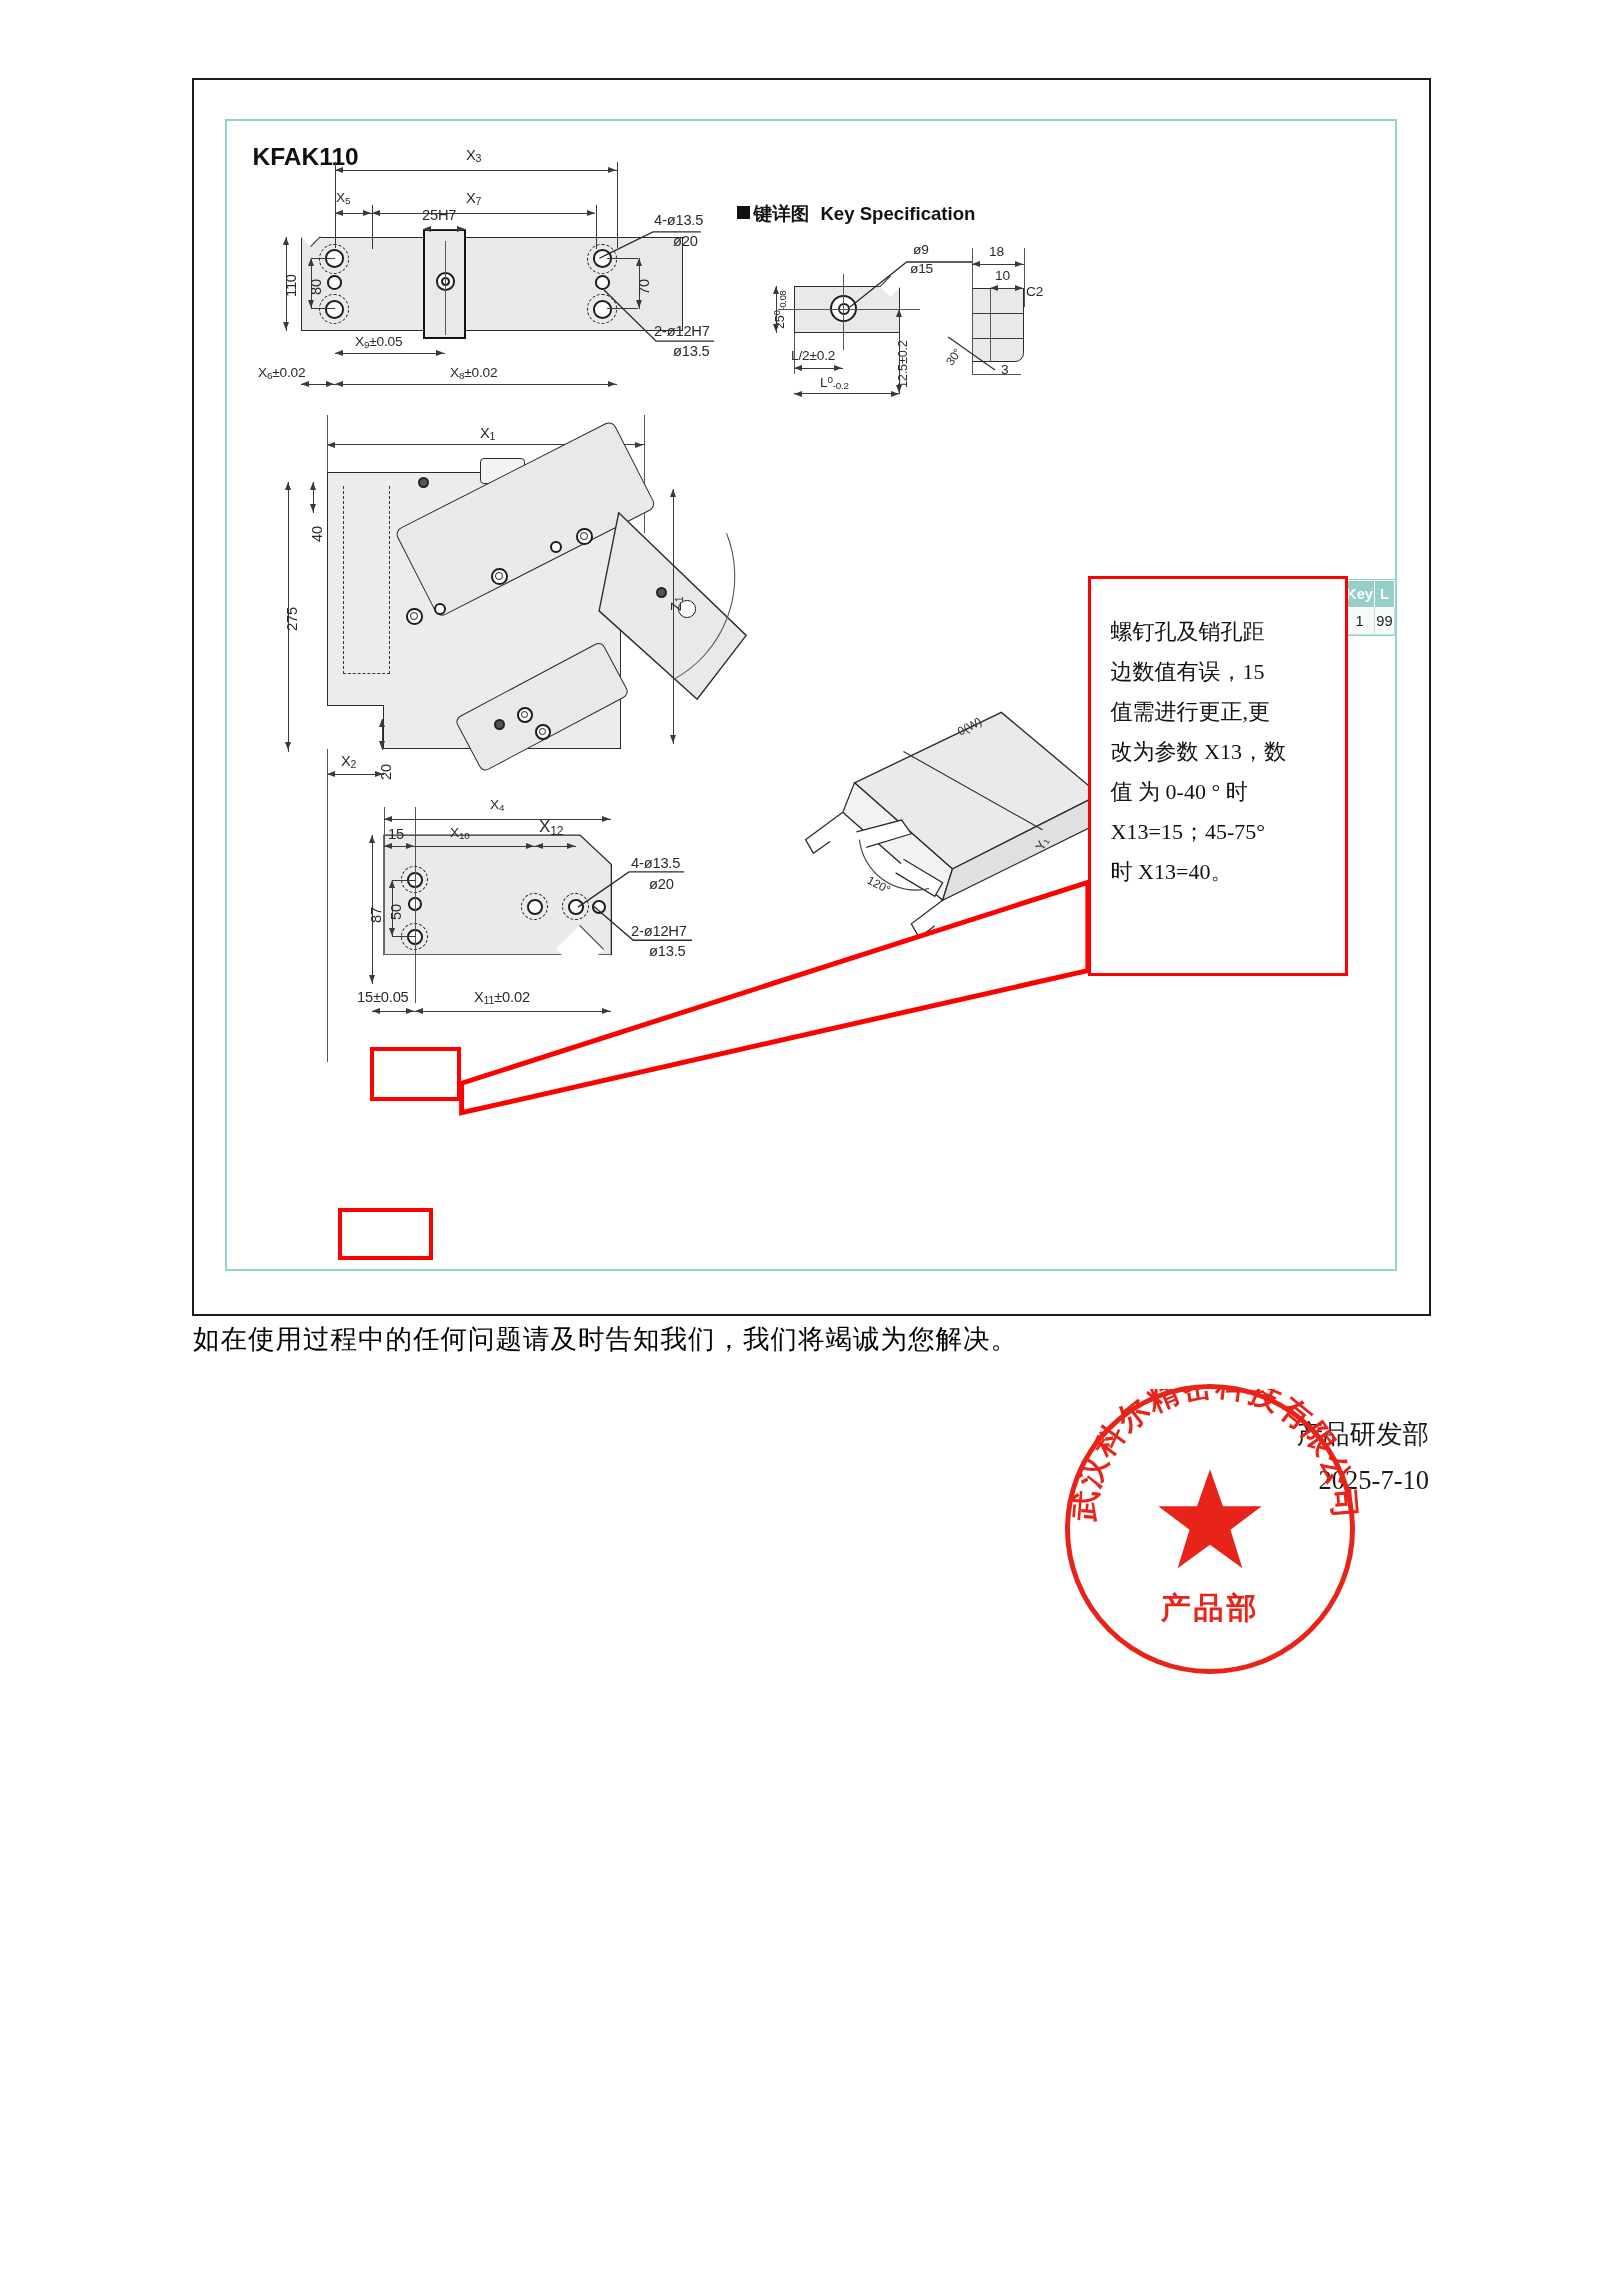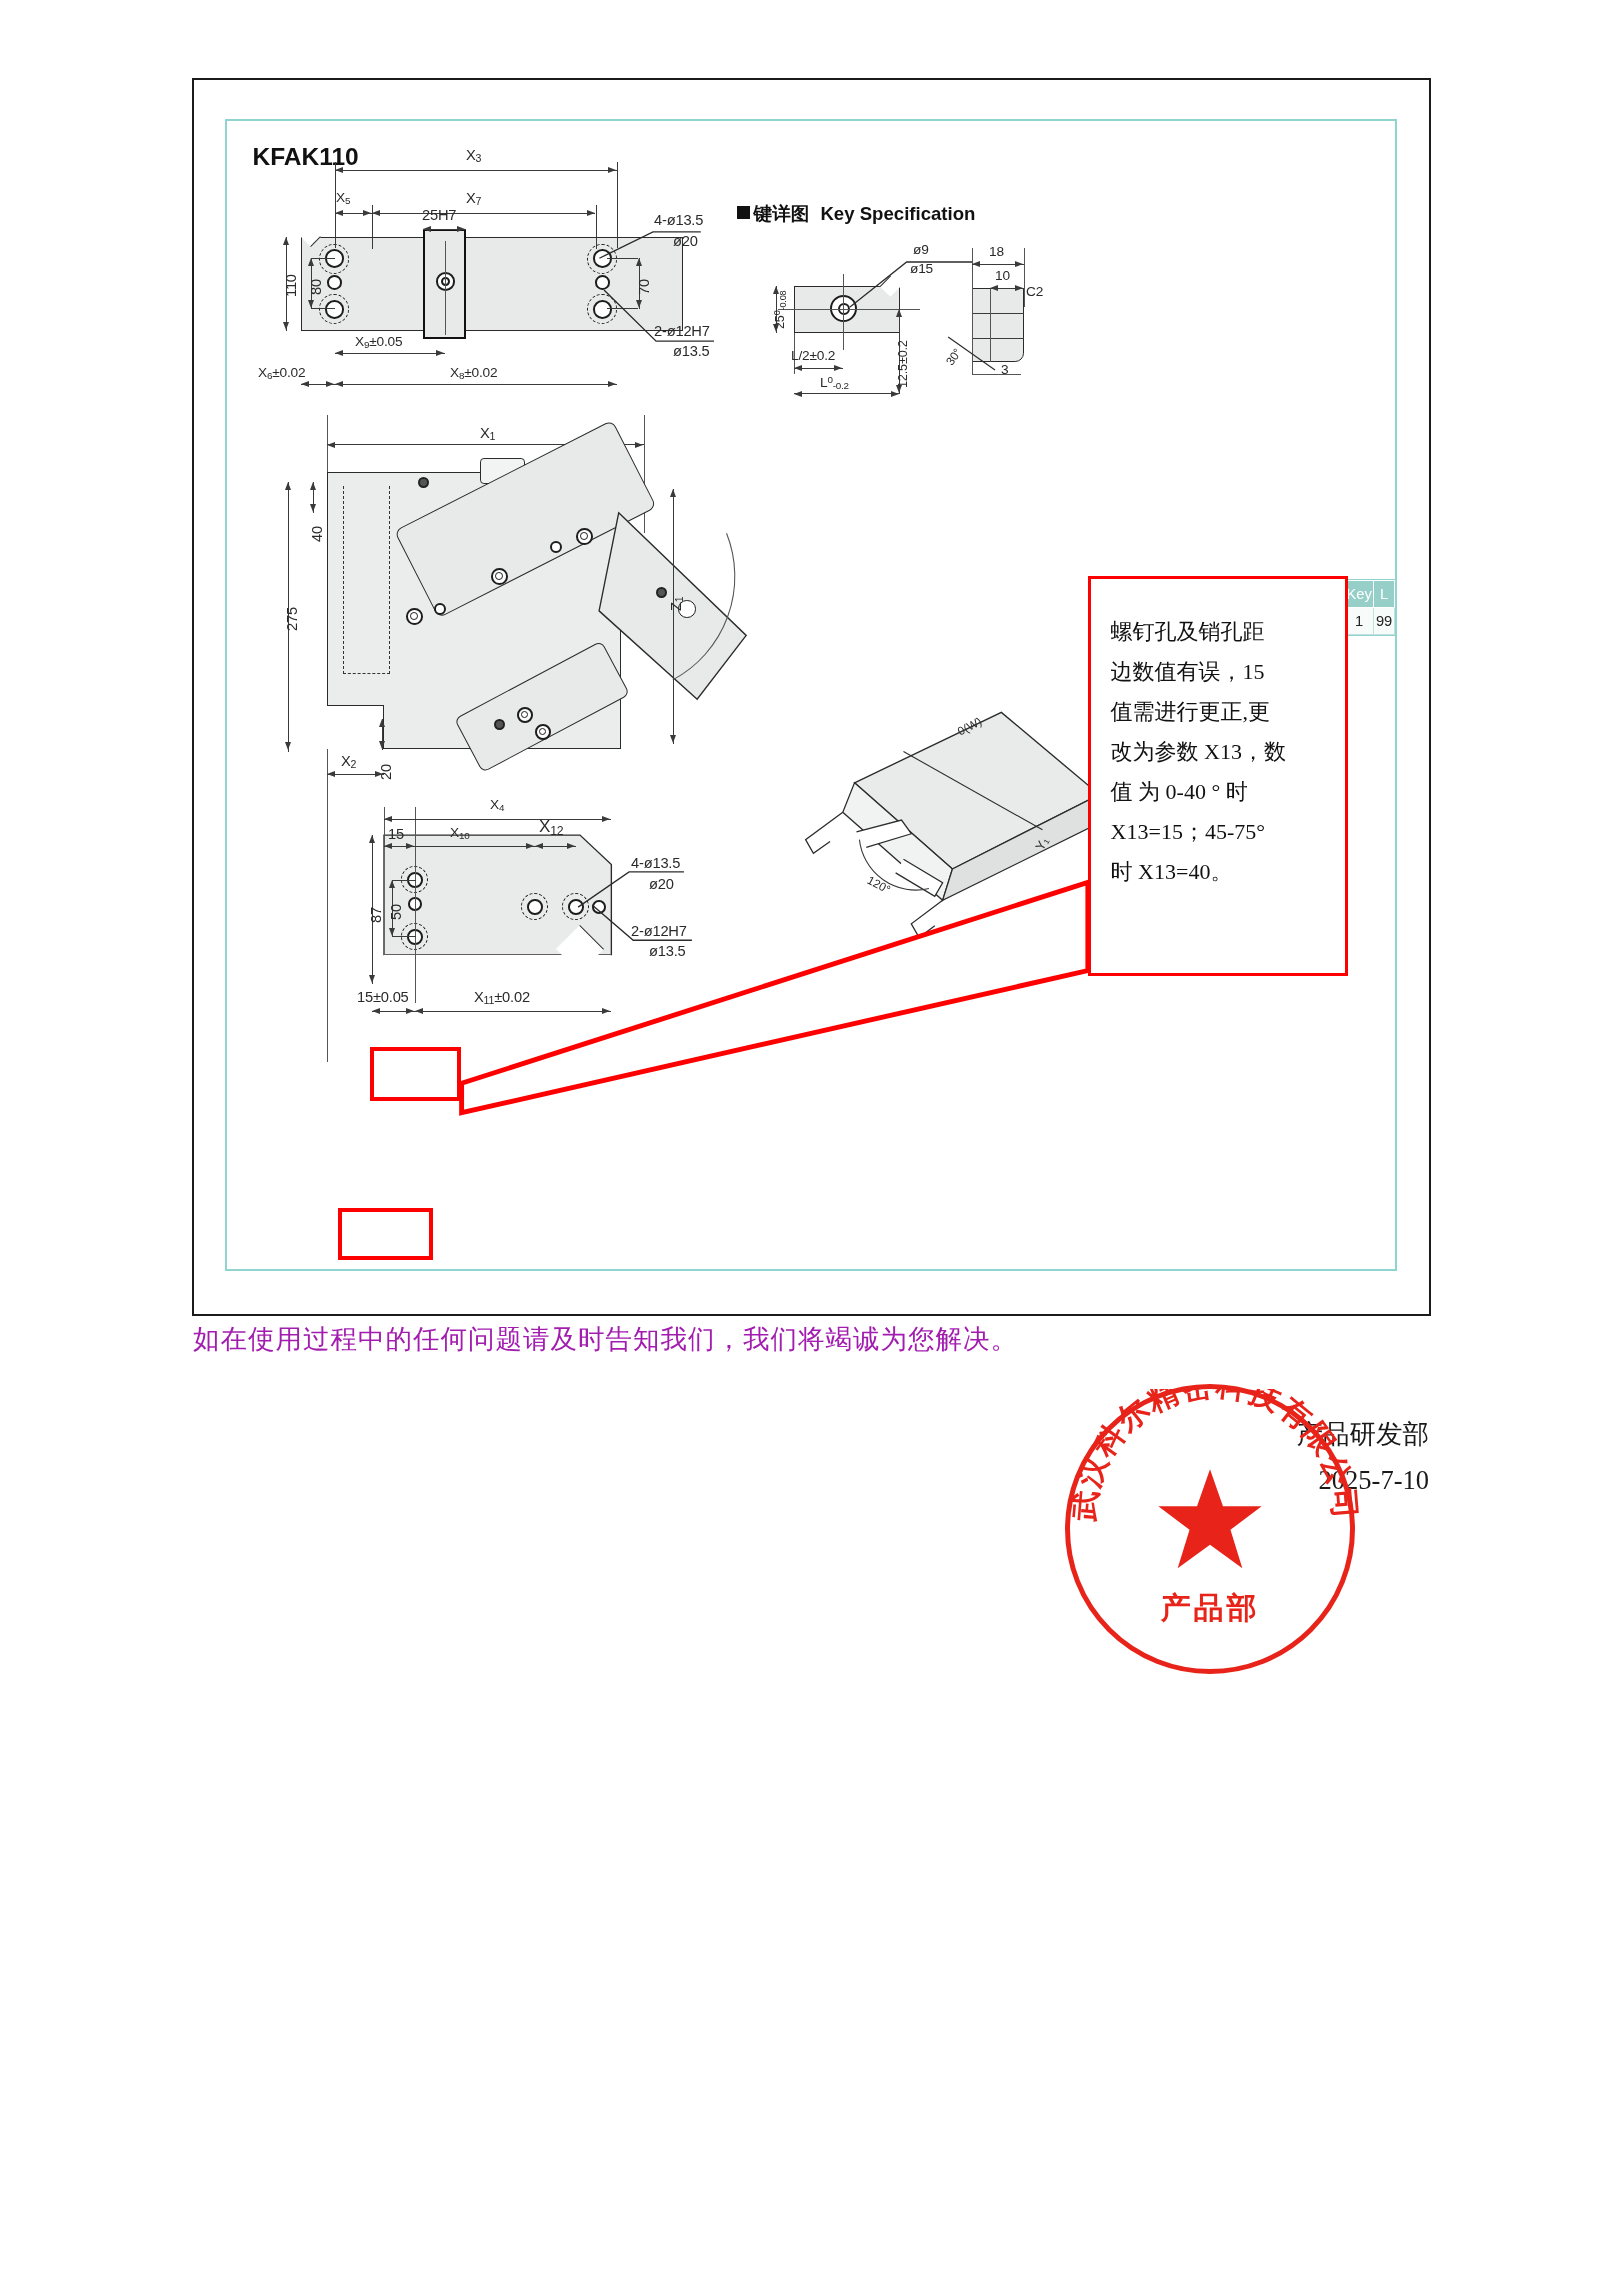--- a/index.html
+++ b/index.html
@@ -95,21 +95,21 @@
     margin-right:3.9px; vertical-align:1px;
   }
   #key-table{
     position:absolute; left:1117px; top:459px;
     border-collapse:collapse;
     font-family:"Liberation Sans", sans-serif;
     font-size:14.7px;
     box-shadow:0 0 0 1px #8fd4cf;
   }
   #key-table th{
-    background:#95cfc8; color:#ffffff; font-weight:normal;
+    background:#95cfc8; color:#ffffff; font-weight:bold;
     padding:4.9px 0; width:75px; text-align:center;
     border:1px solid #ffffff;
   }
   #key-table td{
     background:#f7fbfa; color:#222; padding:4.9px 0;
     text-align:center; border:1px solid #bfe2de;
   }
 
   
   #annotation-box{
@@ -135,21 +135,21 @@
   }
   .redbox{
     position:absolute;
     border:4.9px solid #ff0000;
     z-index:38;
   }
 
   
   #closing-line{
     position:absolute; left:193px; top:1321px;
-    font-size:26.5px; color:#a21caf; letter-spacing:1px;
+    font-size:26.5px; color:#000000; letter-spacing:1px;
   }
   #signature-block{
     position:absolute; right:192px; top:1411px;
     text-align:right;
     font-size:26.5px; line-height:46px; color:#1a1a1a;
     z-index:2;
   }
 
   
   #company-stamp{

